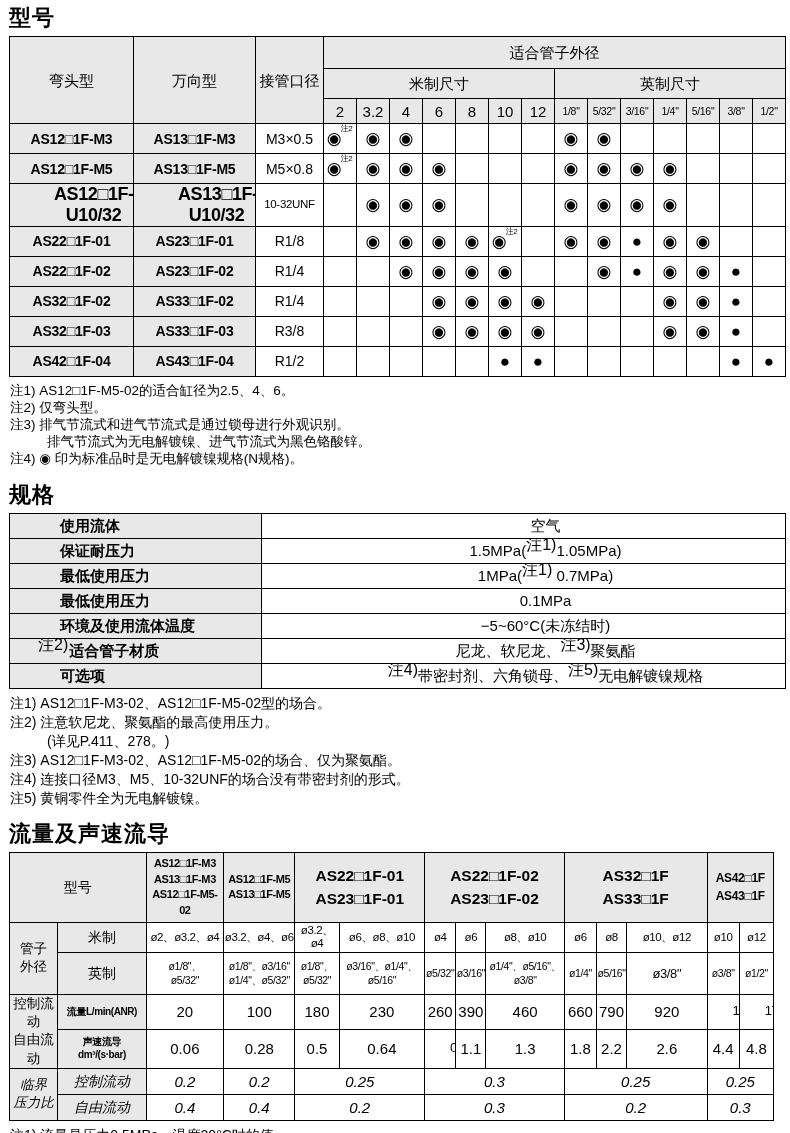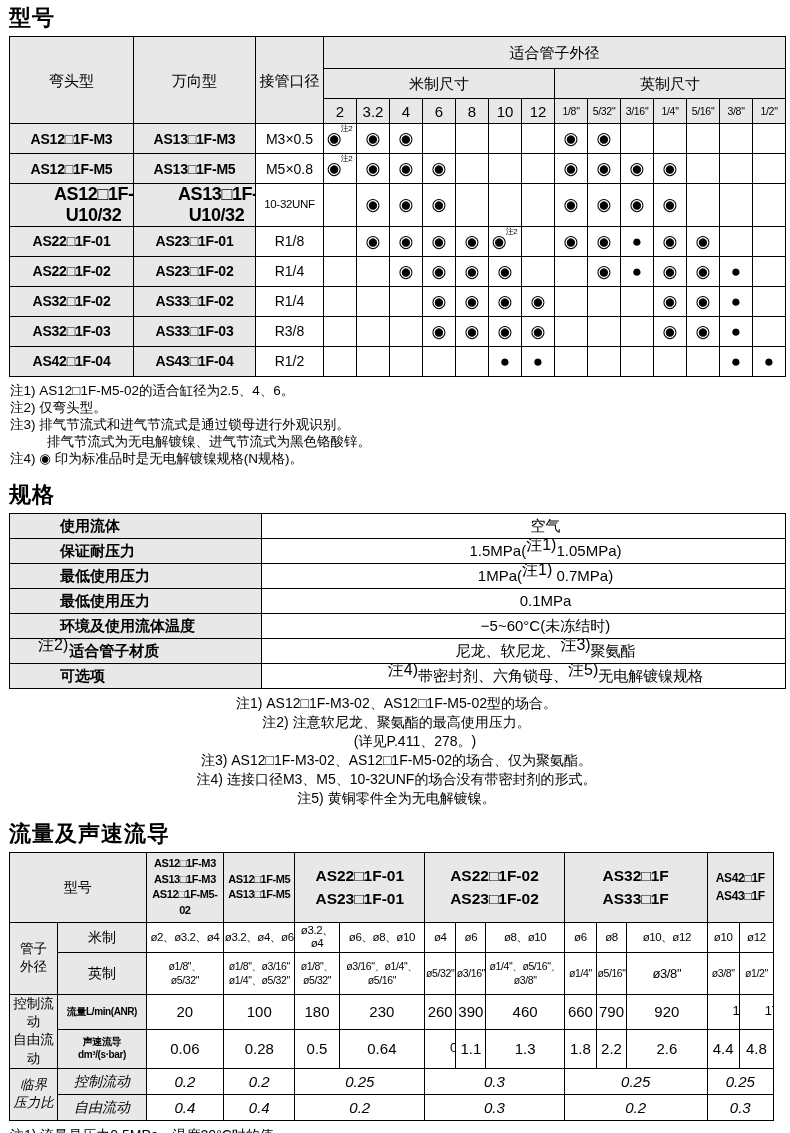--- a/index.html
+++ b/index.html
@@ -25,21 +25,21 @@
   .t1-model.sm { font-size:18px; letter-spacing:-0.4px;padding-left:44px; }
   .t1-port { font-size:14px; }
   .t1-port.sm { font-size:11.5px; letter-spacing:-0.3px; }
   .dotcell { position:relative; }
   .dot { font-size:17px; line-height:1; }
   .dot-sup { font-size:8px; position:relative; top:-7px; left:-1px; letter-spacing:-0.5px; }
 
   
   .notes { margin:5px 0 0 1px; }
   .note-line { font-size:13.5px; line-height:17px; }
-  .sec2 .note-line { font-size:14px; line-height:19px;text-align:center; }
+  .sec2 .note-line { font-size:14px; line-height:19px; }
   .sec3 .note-line { font-size:14px; line-height:19px; }
   .note-line.indent { padding-left:37px; }
 
   
   #t2 { width:776px; border:1.5px solid #000; }
   #t2 tr { height:25px; }
   #t2 .slbl { text-align:left; padding-left:50px; font-weight:bold; font-size:15px; }
   #t2 .slbl.pl-sm { padding-left:28px; }
   #t2 .sval { font-size:15px;padding-left:44px; }
   sup.rsup { font-size:16px; line-height:0; }

